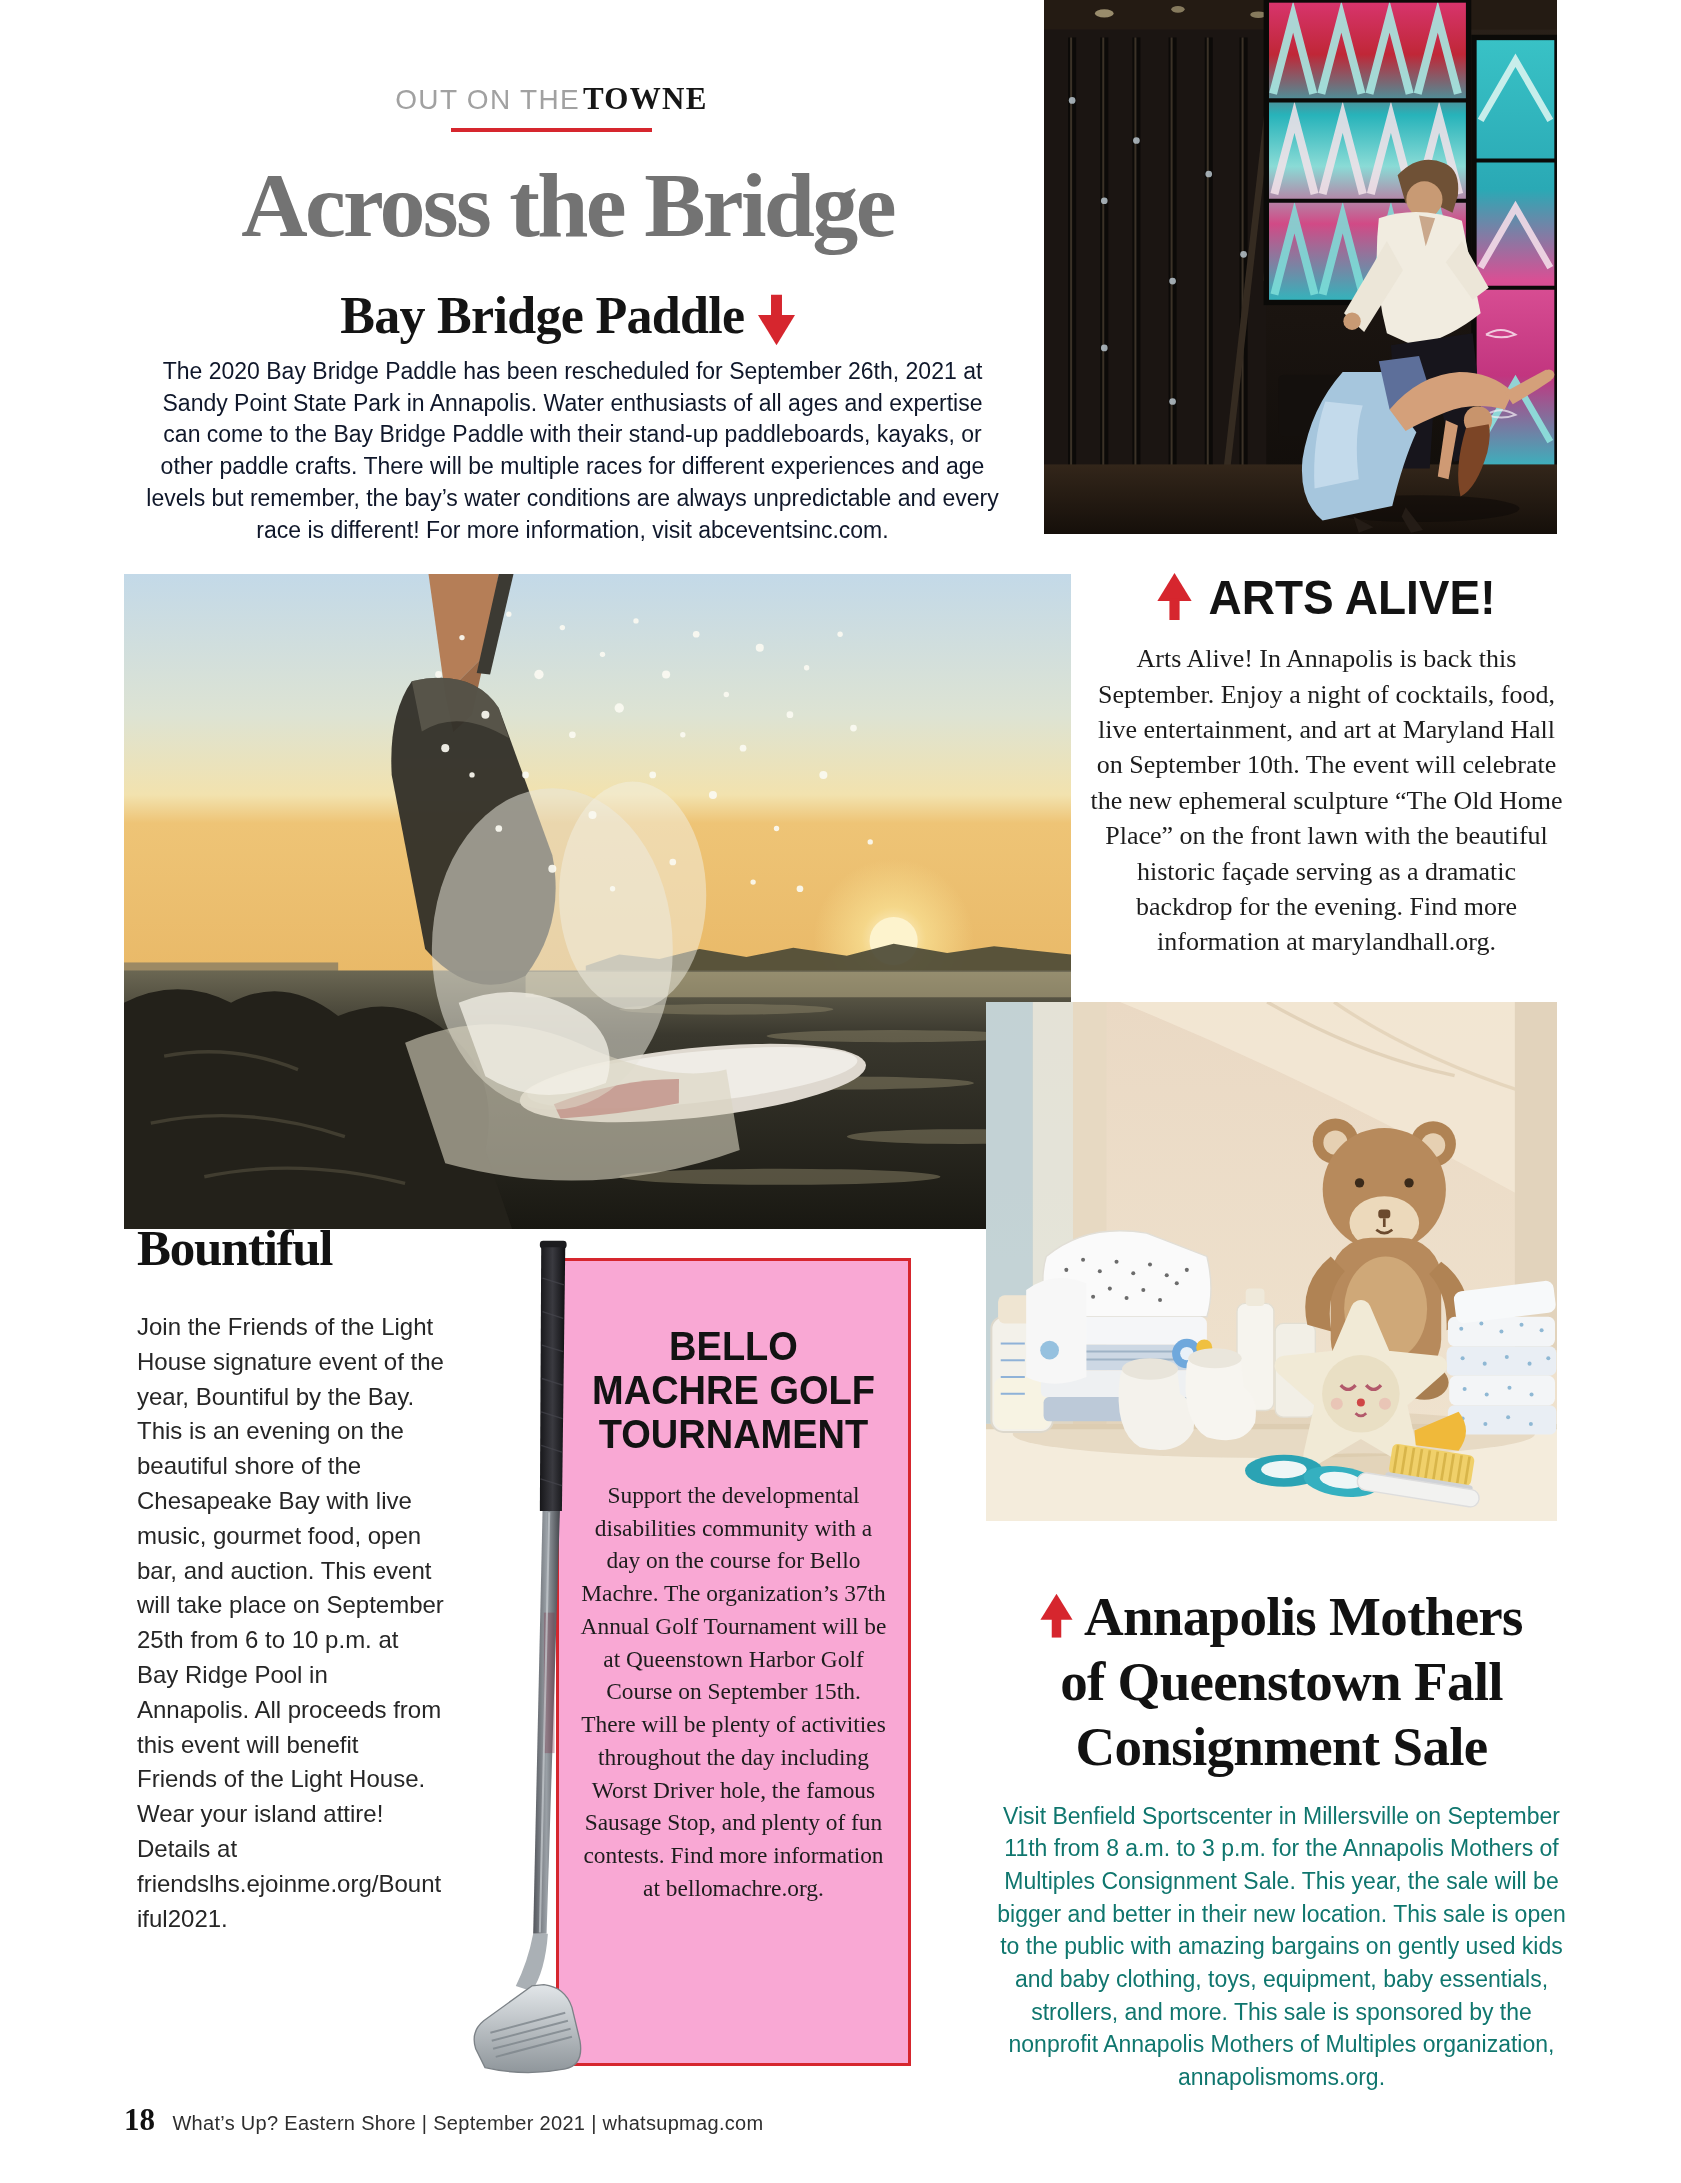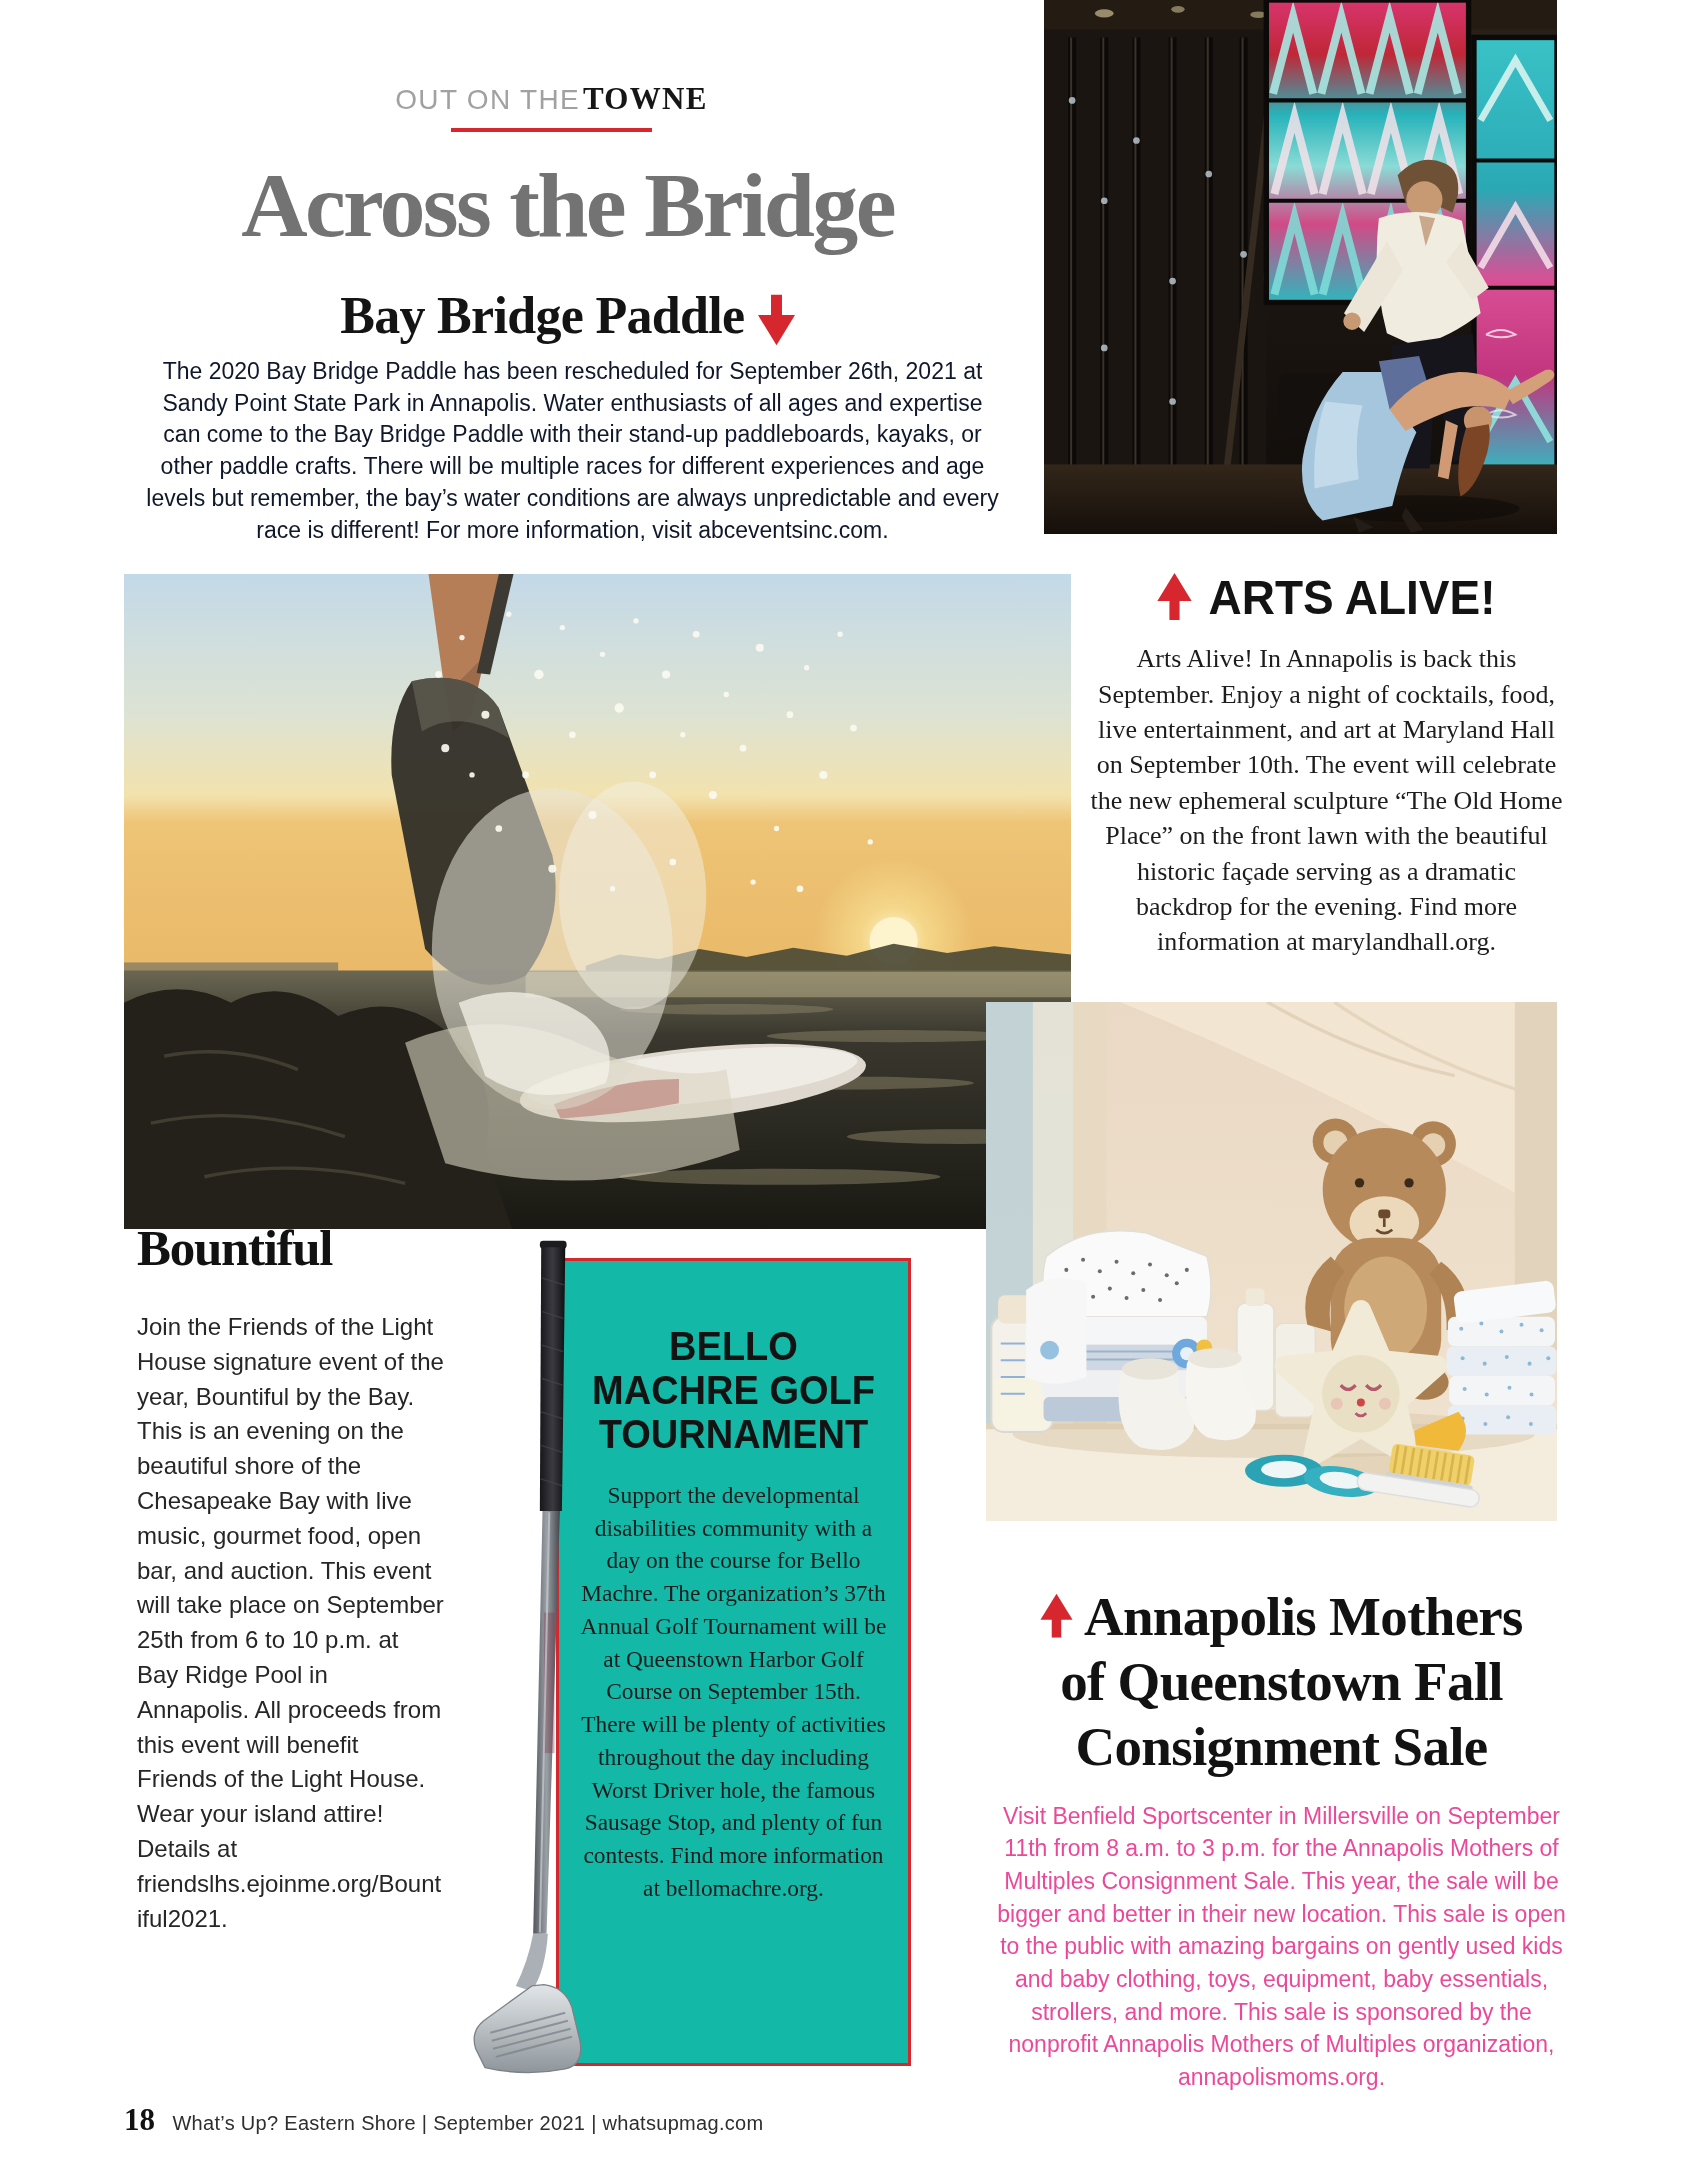--- a/index.html
+++ b/index.html
@@ -40,32 +40,32 @@
   .arts-head h3 { font-size:46px; font-weight:800; letter-spacing:0px; color:#131313; transform:scaleY(1.05); }
   .arts-body { margin-top:17.4px; font-family:"Liberation Serif",serif; font-size:26px; line-height:1.36; text-align:center; color:#1d1d1d; }
 
   
   .bountiful { left:137px; top:1222px; width:308px; }
   .bountiful h3 { font-family:"Liberation Serif",serif; font-weight:700; font-size:51px; line-height:1.04; letter-spacing:-1.3px; color:#121212; }
   .bountiful h3 span { display:block; }
   .bountiful .body { margin-top:35px; font-size:24px; line-height:1.45; color:#262626; word-break:break-word; }
 
   
-  .golf-box { left:556px; top:1258px; width:355px; height:808px; border:3.3px solid #d6262e; background:#14b8a6; z-index:2; }
+  .golf-box { left:556px; top:1258px; width:355px; height:808px; border:3.3px solid #d6262e; background:#f9a8d4; z-index:2; }
   .golf-box h3 { margin-top:67px; text-align:center; font-size:38px; line-height:1.1; font-weight:800; color:#131313; transform:scaleY(1.05); }
   .golf-box h3 span { display:block; }
   .golf-box .body { margin-top:25.4px; padding:0 19px; font-family:"Liberation Serif",serif; font-size:23.4px; line-height:1.4; text-align:center; color:#1d1d1d; }
   .golf-club { left:465px; top:1238px; width:254px; height:863px; z-index:3; }
   .golf-club svg { display:block; width:100%; height:100%; }
 
   
   .consign { left:987px; top:1585px; width:589px; }
   .consign h3 { font-family:"Liberation Serif",serif; font-weight:700; font-size:55px; line-height:1.18; letter-spacing:-0.7px; text-align:center; color:#121212; }
   .consign h3 .line { display:block; }
-  .consign .body { margin-top:20px; font-size:23px; line-height:1.42; text-align:center; color:#ec4899; }
+  .consign .body { margin-top:20px; font-size:23px; line-height:1.42; text-align:center; color:#0f766e; }
   .consign .arrow-svg { margin-right:10.7px; transform:translateY(2.7px); }
 
   
   .footer { left:124px; top:2102px; width:937px; display:flex; align-items:baseline; gap:17.4px; }
   .footer .pageno { font-family:"Liberation Serif",serif; font-weight:700; font-size:31px; color:#111; }
   .footer .credit { font-size:20px; color:#2e2e2e; letter-spacing:0.3px; }
 </style>
 </head>
 <body>
 

